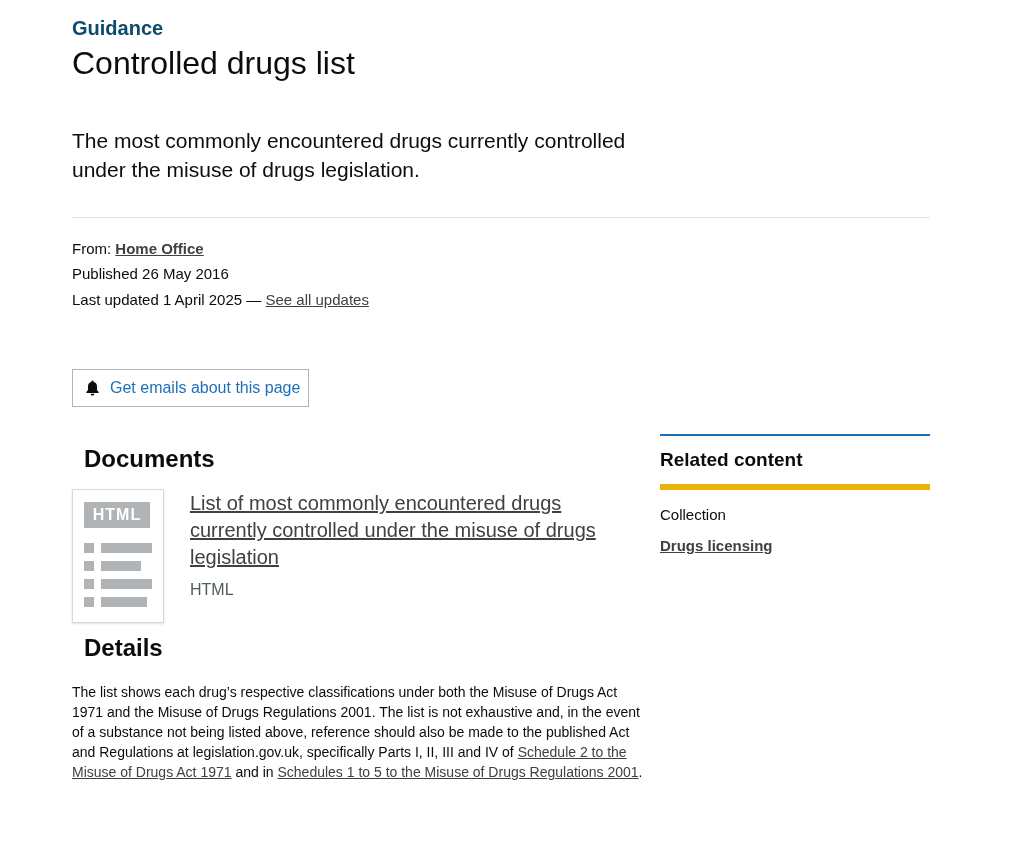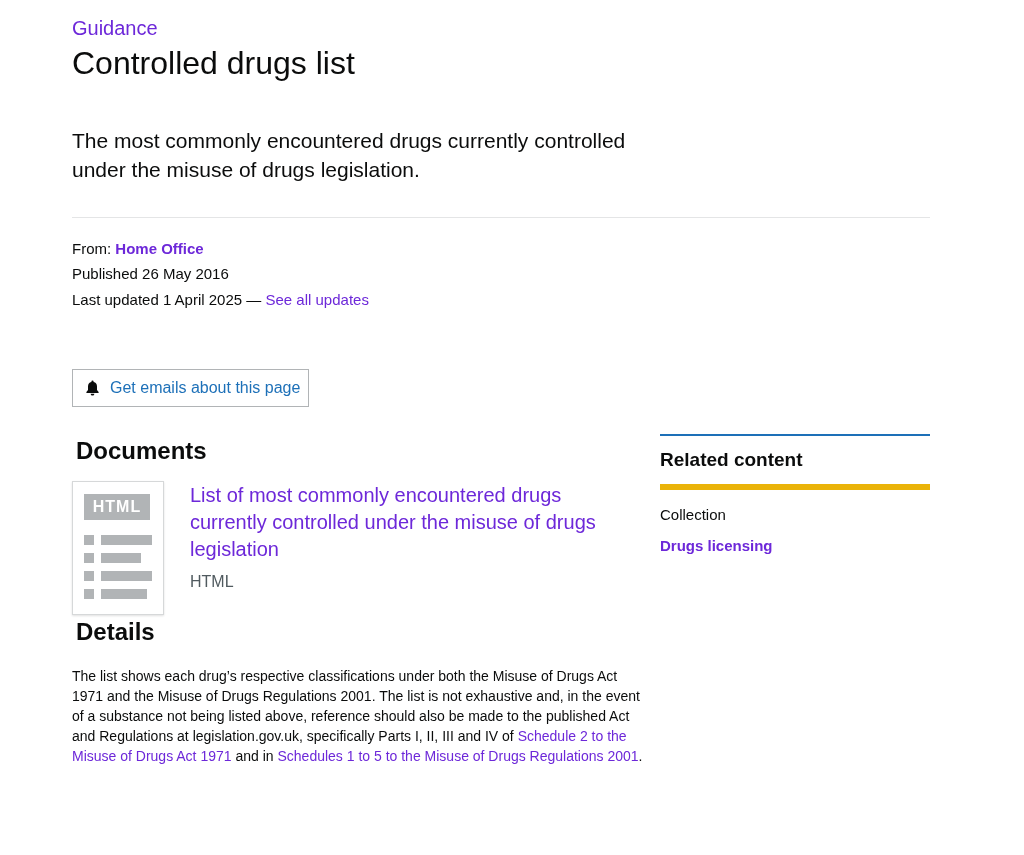--- a/index.html
+++ b/index.html
@@ -8,28 +8,29 @@
     width: 1024px; height: 855px;
     background: #ffffff;
     font-family: "Liberation Sans", sans-serif;
     color: #0b0c0c;
     overflow: hidden;
   }
   .page {
     width: 930px;
     padding: 16px 0 0 72px;
   }
-  a { color: #6d28d9; cursor: pointer; }
+  a { color: #404040; text-decoration: underline; cursor: pointer; }
 
   
   .caption {
     font-size: 20px;
     line-height: 1.25;
-    color: #6d28d9;
+    color: #0c4a6e;
     margin: 0;
+    font-weight: bold;
   }
   .page-title {
     font-size: 32px;
     line-height: 1.15;
     font-weight: normal;
     margin: 4px 0 16px 0;
   }
   .lead {
     margin: 44px 0 0 0;
     font-size: 21px;
@@ -62,21 +63,21 @@
     color: #1d70b8;
     cursor: pointer;
   }
   .email-btn .bell { display: inline-flex; }
 
   
   .columns { display: flex; margin-top: 27px; width: 858px; }
   .main-col { flex: 0 0 588px; width: 588px; }
   .side-col { flex: 1; }
 
-  h2.section-heading { font-size: 24px; font-weight: bold; margin: 4px; line-height: 1.1; }
+  h2.section-heading { font-size: 24px; font-weight: bold; margin: 12px; line-height: 1.1; }
 
   
   .doc-item { display: flex; gap: 26px; margin-top: 17px; }
   .thumb {
     flex: 0 0 92px;
     width: 92px; height: 134px;
     background: #fff;
     border: 1px solid #d6d8d9;
     box-shadow: 0 1px 2px rgba(0,0,0,0.12);
     padding: 12px 11px;

